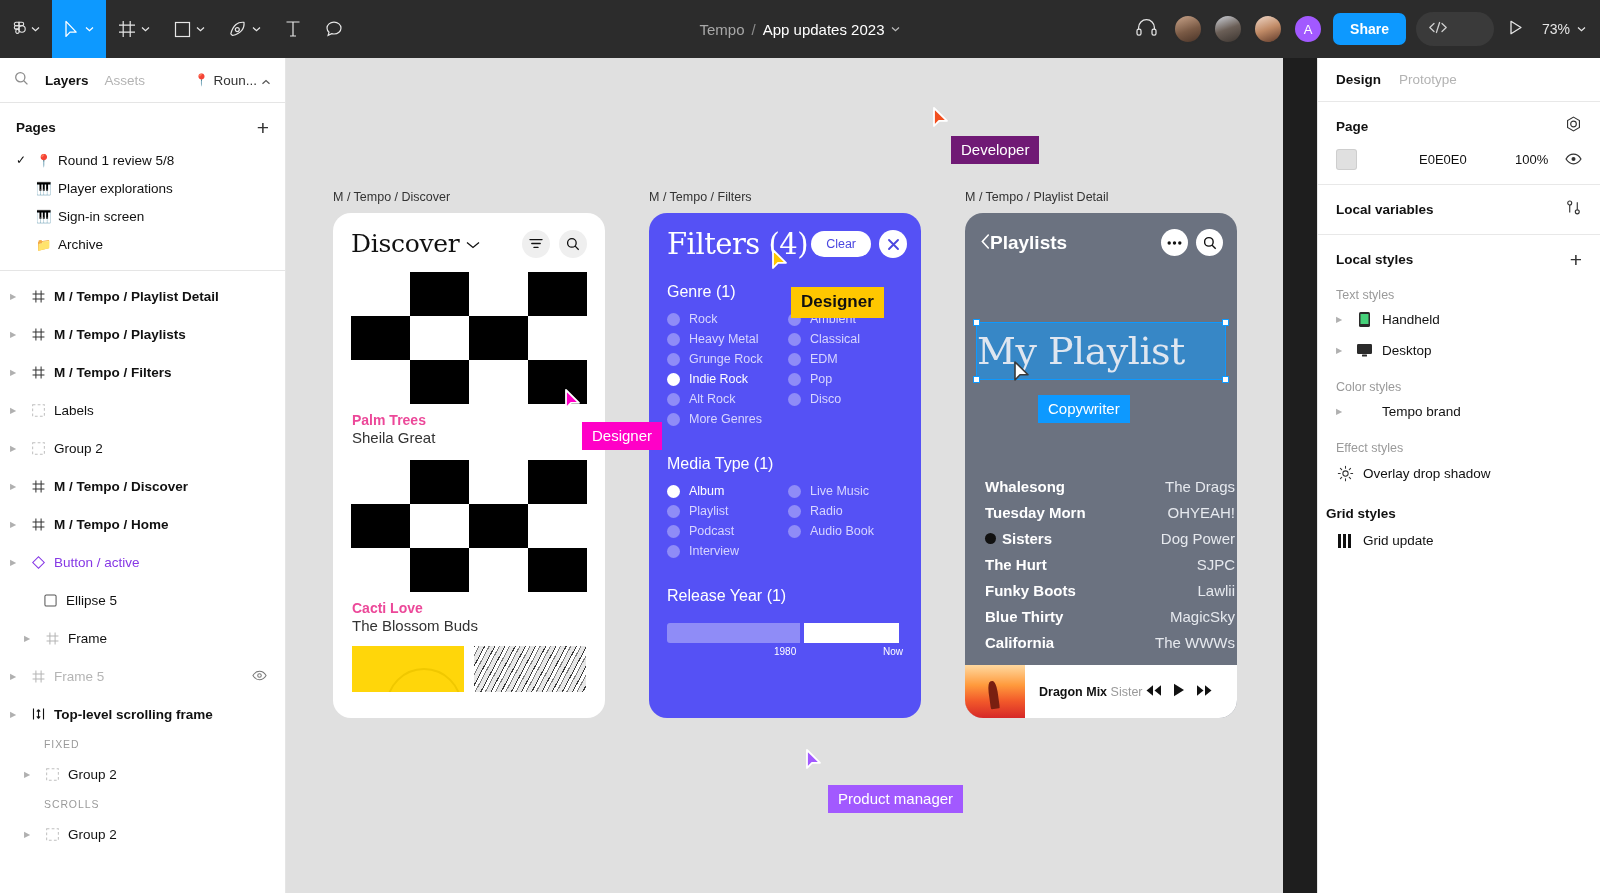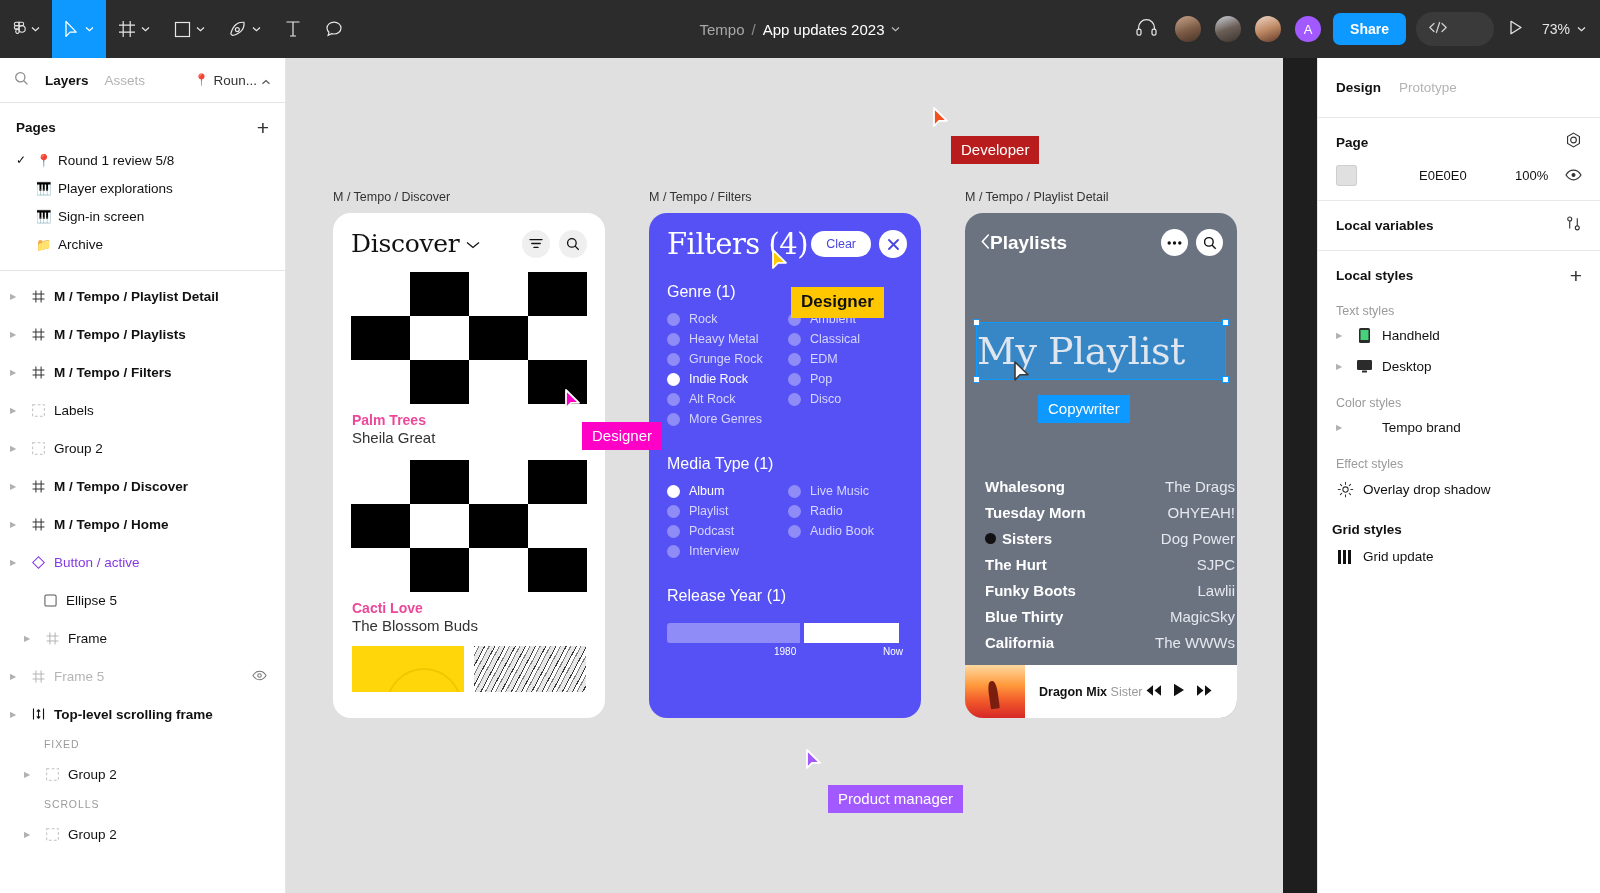--- a/index.html
+++ b/index.html
@@ -99,38 +99,38 @@
   .layer-row.dim .lname, .layer-row.dim .licon svg { color: #b5b5b5; stroke: #b5b5b5; }
   .layer-row.comp .lname { color: #8638e5; }
   .layer-row .eye { margin-left: auto; margin-right: 18px; }
   .sect-label { font-size: 10.5px; letter-spacing: .9px; color: #9a9a9a; padding-left: 44px; height: 22px; display:flex; align-items:center;}
 
   
   .rightpanel {
     position: absolute; right: 0; top: 58px; width: 283px; height: 835px;
     background: #fff; border-left: 1px solid #e5e5e5;
   }
-  .rp-tabs { height: 60px; display:flex; align-items:center; gap:18px; padding:0 18px; border-bottom:1px solid #e8e8e8;}
+  .rp-tabs { height: 44px; display:flex; align-items:center; gap:18px; padding:0 18px; border-bottom:1px solid #e8e8e8;}
   .rp-tab { font-size: 13.5px; color:#b3b3b3; cursor:pointer;}
   .rp-tab.active { color:#111; font-weight:700;}
   .rp-sec { padding: 14px 18px; border-bottom: 1px solid #e8e8e8; }
   .rp-sec.nb { border-bottom: none; }
   .rp-row { display:flex; align-items:center; justify-content:space-between; }
   .rp-title { font-size: 13.5px; font-weight: 700; color:#111; }
   .swatchrow { display:flex; align-items:center; gap: 14px; margin-top: 13px; }
   .swatch { width: 21px; height: 21px; background: #E0E0E0; border-radius: 3px; border: 1px solid #00000014; }
   .hexv { font-size: 13px; color:#111; width: 82px; margin-left: 48px;}
   .pctv { font-size: 13px; color:#111; }
   .rp-eye { margin-left:auto; }
   .stylegrp { font-size: 12.5px; color:#9a9a9a; padding: 14px 18px 2px 18px; }
   .style-item { display:flex; align-items:center; gap:9px; padding: 8px 18px; font-size:13.5px; color:#111; cursor:pointer;}
   .style-item .arrow { width: 10px; color:#b0b0b0; font-size:8px;}
   .style-item .sic { width:18px; display:flex; align-items:center; justify-content:center;}
   .style-item.noarrow { padding-left: 18px; }
-  .grid-h { font-size:13.5px; font-weight:700; color:#111; padding: 16px 18px 2px 14px;}
+  .grid-h { font-size:13.5px; font-weight:700; color:#111; padding: 16px 18px 2px 8px;}
 
   
   .canvas {
     position: absolute; left: 286px; top: 58px;
     width: 997px; height: 835px; background: #E0E0E0; overflow: hidden;
   }
   .frame-label {
     position: absolute; font-size: 12.5px; color: #333; font-weight: 400;
     font-family: "Liberation Sans", sans-serif;
   }
@@ -200,21 +200,21 @@
   .pb-txt b { color:#111; }
   .pb-txt span { color:#9a9a9a; }
   .pb-ctrls { display:flex; align-items:center; gap:11px; padding-left:2px;}
 
   
   .cursor { position:absolute; pointer-events:none; }
   .cur-label {
     position:absolute; font-size:15px; font-weight:500; padding: 4px 10px;
     white-space:nowrap; line-height:1.35;
   }
-  .lbl-dev { background:#b91c1c; color:#fff; }
+  .lbl-dev { background:#701a75; color:#fff; }
   .lbl-design { background:#ff00c7; color:#fff; }
   .lbl-designer-y { background:#ffc700; color:#111; font-weight:700; }
   .lbl-copy { background:#0d99ff; color:#fff; }
   .lbl-pm { background:#a259ff; color:#fff; }
 </style>
 </head>
 <body>
 
 <div class="app">
 

